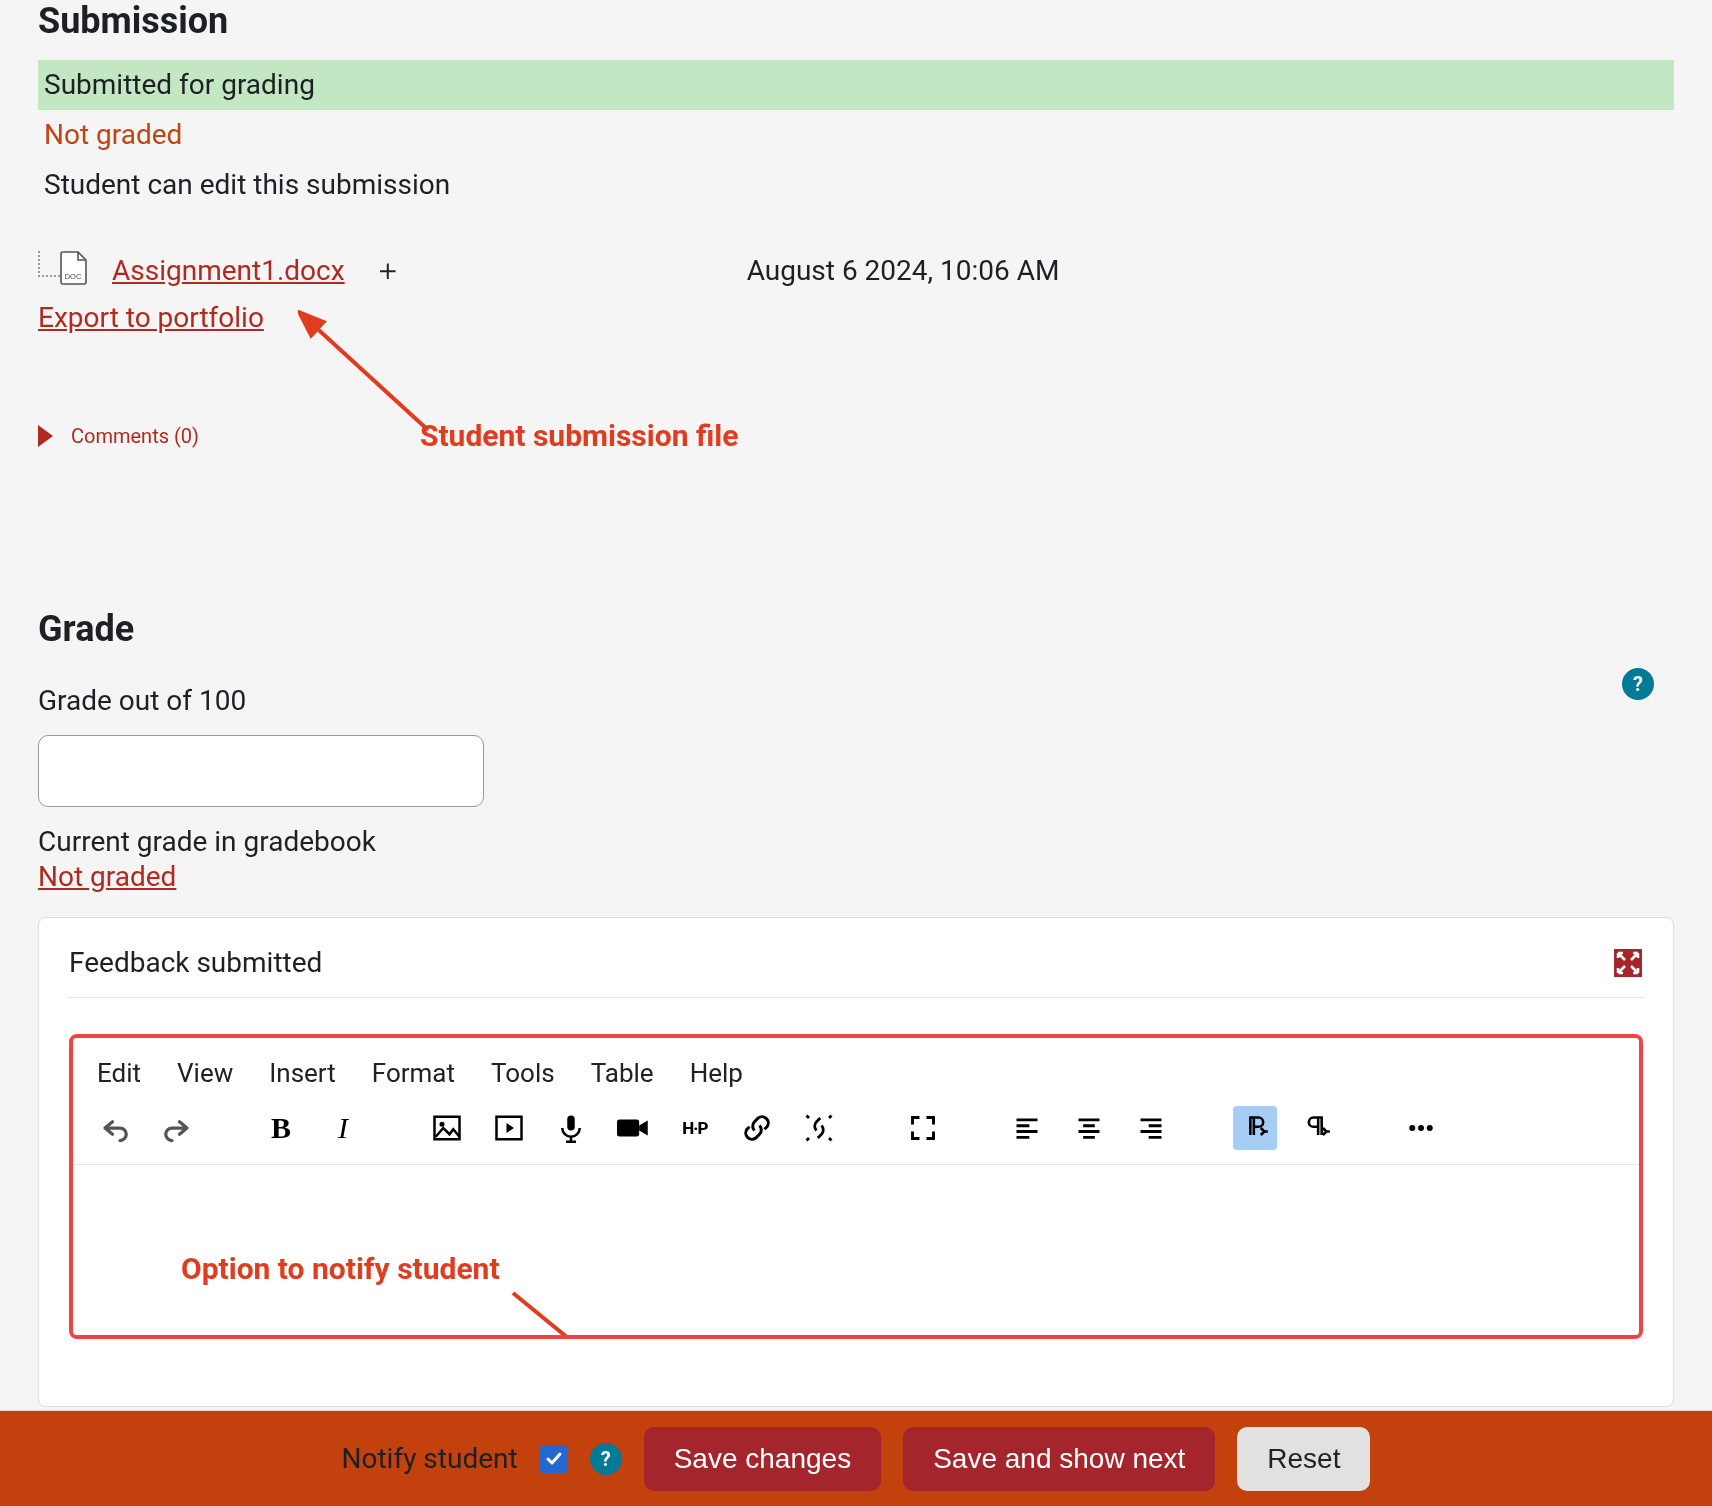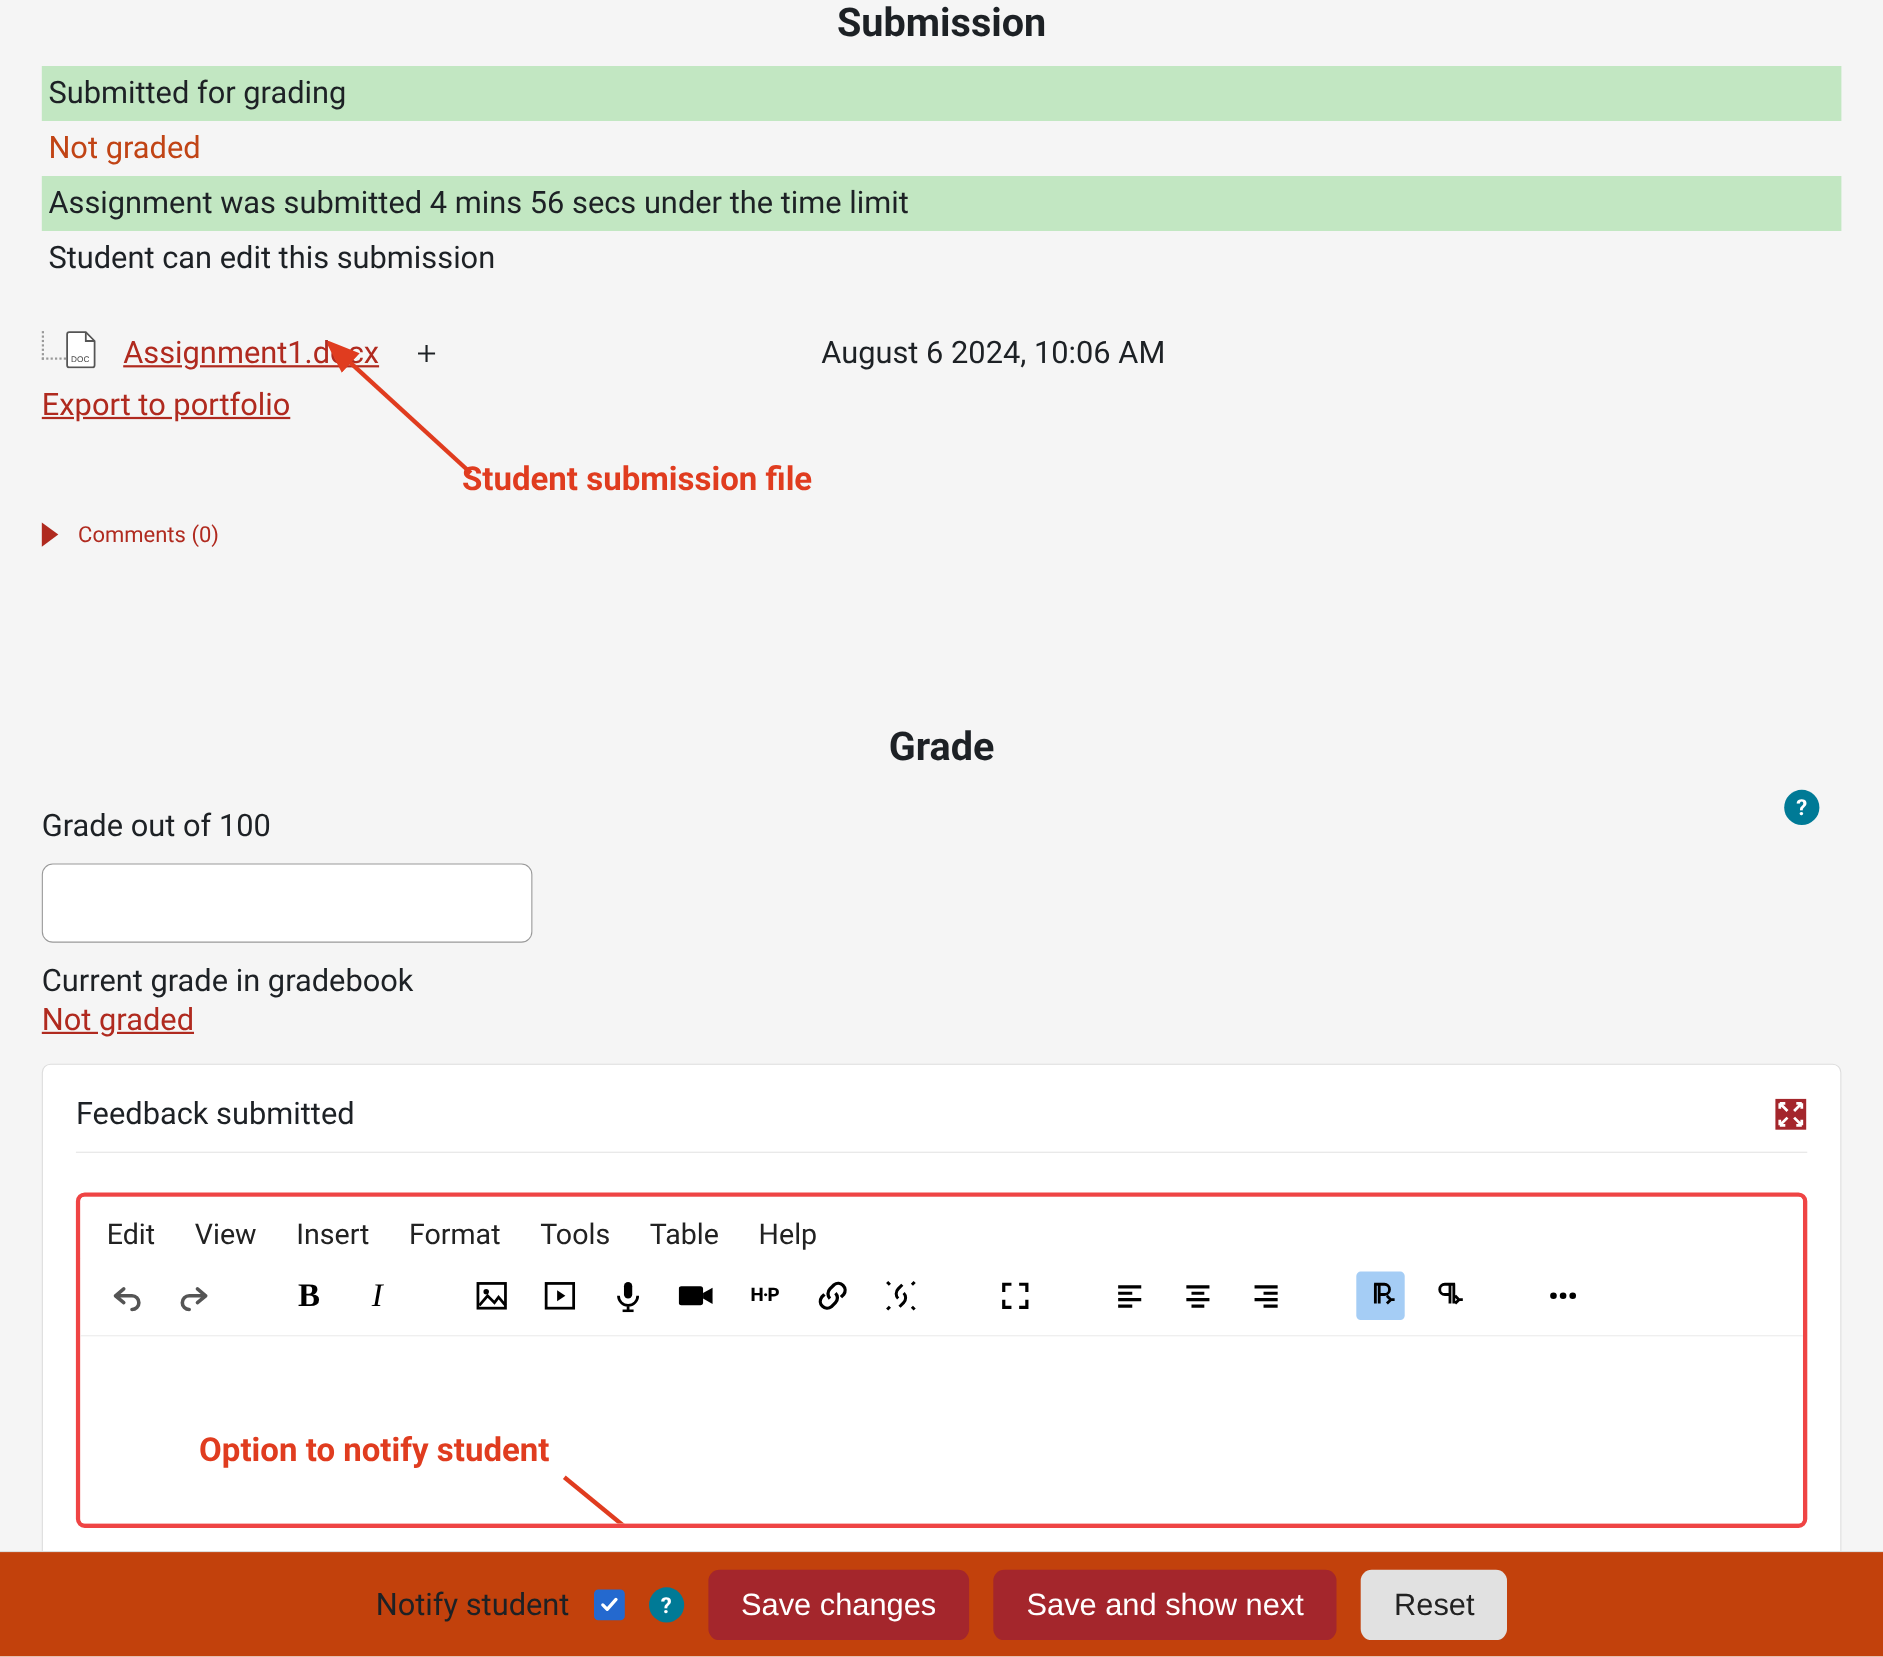--- a/index.html
+++ b/index.html
@@ -15,21 +15,20 @@
     position: relative;
   }
   .content-wrap {
     padding: 0 38px;
   }
   h2.section-head {
     font-size: 36px;
     font-weight: 700;
     margin: 0 0 18px 0;
     color: #1d2125;
-    text-align: center;
   }
   .status-rows {
     font-size: 28px;
     line-height: 1.5;
   }
   .status-row {
     padding: 4px 6px;
   }
   .bg-green { background:#c2e7c2; }
   .orange-text { color:#c14415; }
@@ -256,21 +255,20 @@
 </style>
 </head>
 <body>
 
 <div class="content-wrap">
   <h2 class="section-head">Submission</h2>
 
   <div class="status-rows">
     <div class="status-row bg-green">Submitted for grading</div>
     <div class="status-row orange-text">Not graded</div>
-    <div class="status-row bg-green">Assignment was submitted 4 mins 56 secs under the time limit</div>
     <div class="status-row">Student can edit this submission</div>
   </div>
 
   <div class="file-area">
     <div class="file-icon-box">
       <div class="connector"></div>
       <svg class="doc-icon" width="28" height="34" viewBox="0 0 28 34">
         <path d="M3 1 H18 L26 9 V31 a2 2 0 0 1 -2 2 H3 a2 2 0 0 1 -2 -2 V3 a2 2 0 0 1 2 -2 Z" fill="#fff" stroke="#555" stroke-width="1.6"></path>
         <path d="M18 1 V9 H26" fill="none" stroke="#555" stroke-width="1.6"></path>
         <text x="13" y="28" text-anchor="middle" font-size="7.5" fill="#444" font-family="Arial">DOC</text>

